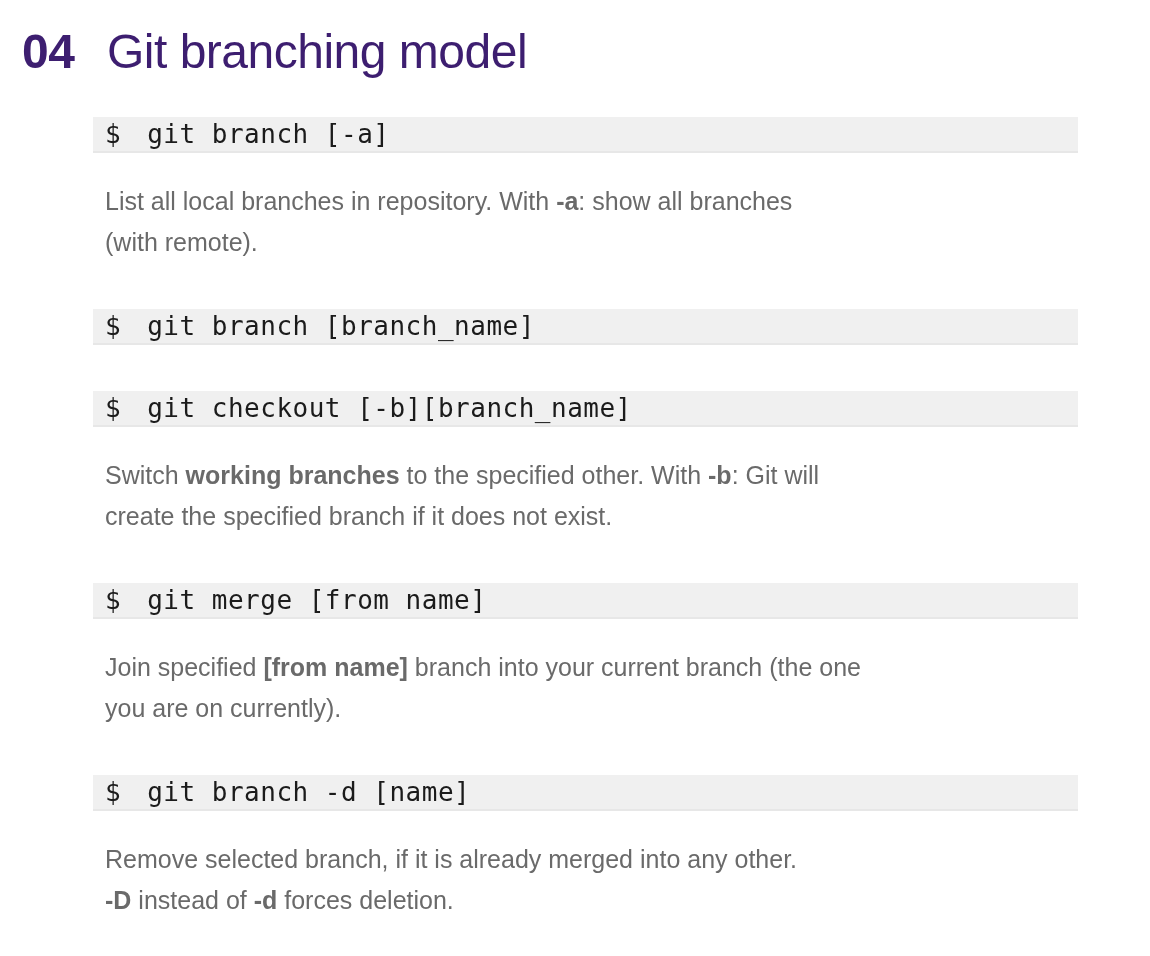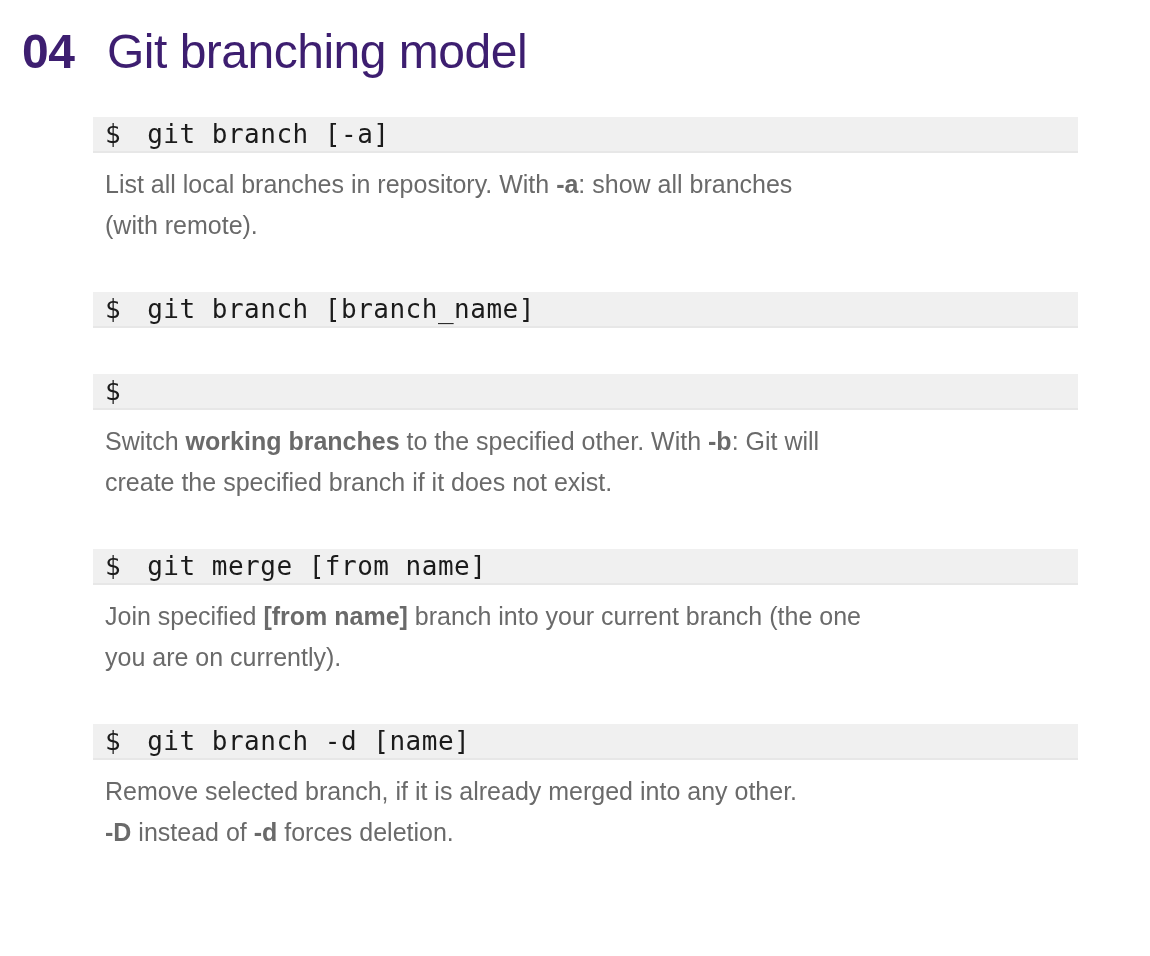--- a/index.html
+++ b/index.html
@@ -57,21 +57,21 @@
     align-items: center;
     font-family: "DejaVu Sans Mono", monospace;
     font-size: 26px;
     letter-spacing: 0.5px;
     color: var(--code-text);
     white-space: pre;
   }
   .cmd-prompt { margin-right: 26px; }
   .desc {
     margin-left: 105px;
-    margin-top: 11px;
+    margin-top: 28px;
     max-width: 950px;
     font-size: 25px;
     line-height: 41px;
     color: var(--text-gray);
   }
   .desc b { font-weight: bold; }
   .desc-line { white-space: nowrap; }
 </style>
 </head>
 <body>
@@ -86,21 +86,21 @@
         <div class="cmd-strip"><span class="cmd-prompt">$</span><span class="cmd-text">git branch [-a]</span></div>
         <div class="desc">
           <div class="desc-line"><span>List all local branches in repository. With </span><b>-a</b><span>: show all branches</span></div>
           <div class="desc-line"><span>(with remote).</span></div>
         </div>
       </div>
       <div class="section">
         <div class="cmd-strip"><span class="cmd-prompt">$</span><span class="cmd-text">git branch [branch_name]</span></div>
       </div>
       <div class="section">
-        <div class="cmd-strip"><span class="cmd-prompt">$</span></div>
+        <div class="cmd-strip"><span class="cmd-prompt">$</span><span class="cmd-text">git checkout [-b][branch_name]</span></div>
         <div class="desc">
           <div class="desc-line"><span>Switch </span><b>working branches</b><span> to the specified other. With </span><b>-b</b><span>: Git will</span></div>
           <div class="desc-line"><span>create the specified branch if it does not exist.</span></div>
         </div>
       </div>
       <div class="section">
         <div class="cmd-strip"><span class="cmd-prompt">$</span><span class="cmd-text">git merge [from name]</span></div>
         <div class="desc">
           <div class="desc-line"><span>Join specified </span><b>[from name]</b><span> branch into your current branch (the one</span></div>
           <div class="desc-line"><span>you are on currently).</span></div>

